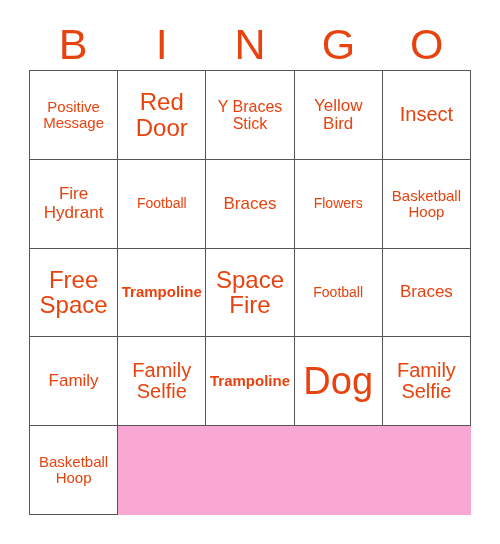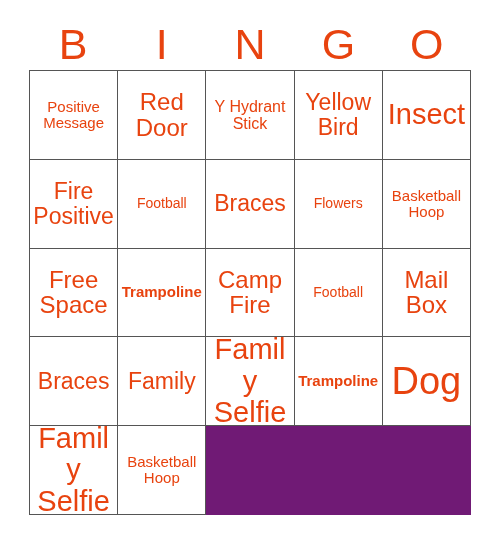--- a/index.html
+++ b/index.html
@@ -52,21 +52,21 @@
     left: 29px;
     top: 70px;
     width: 442px;
     height: 445px;
     box-sizing: border-box;
     border-top: 1px solid #555555;
     border-left: 1px solid #555555;
     display: grid;
     grid-template-columns: repeat(5, 1fr);
     grid-template-rows: repeat(5, 1fr);
-    background: #701a75;
+    background: #f9a8d4;
   }
 
   .cell {
     box-sizing: border-box;
     border-right: 1px solid #555555;
     border-bottom: 1px solid #555555;
     display: flex;
     align-items: center;
     justify-content: center;
     text-align: center;
@@ -82,22 +82,22 @@
     display: block;
     width: 100%;
     word-wrap: break-word;
   }
 
   
   .fs-xs   { font-size: 15px; font-weight: bold; }
   .fs-s    { font-size: 15px; }
   .fs-sm   { font-size: 16px; }
   .fs-m    { font-size: 14px; }
-  .fs-ml   { font-size: 23px; }
-  .fs-l    { font-size: 29px; }
+  .fs-ml   { font-size: 17px; }
+  .fs-l    { font-size: 20px; }
   .fs-xl   { font-size: 24px; }
   .fs-xxl  { font-size: 38px; }
 </style>
 </head>
 <body>
 
 <div class="bingo-card">
 
   <div class="header-row">
     <div class="header-letter">B</div>
@@ -108,57 +108,54 @@
   </div>
 
   <div class="grid" id="bingo-grid">
       <div class="cell">
         <span class="cell-text fs-s">Positive Message</span>
       </div>
       <div class="cell">
         <span class="cell-text fs-xl">Red Door</span>
       </div>
       <div class="cell">
-        <span class="cell-text fs-sm">Y Hydrant Stick</span>
+        <span class="cell-text fs-sm">Y Braces Stick</span>
       </div>
       <div class="cell">
         <span class="cell-text fs-ml">Yellow Bird</span>
       </div>
       <div class="cell">
         <span class="cell-text fs-l">Insect</span>
       </div>
       <div class="cell">
-        <span class="cell-text fs-ml">Fire Positive</span>
+        <span class="cell-text fs-ml">Fire Hydrant</span>
       </div>
       <div class="cell">
         <span class="cell-text fs-m">Football</span>
       </div>
       <div class="cell">
         <span class="cell-text fs-ml">Braces</span>
       </div>
       <div class="cell">
         <span class="cell-text fs-m">Flowers</span>
       </div>
       <div class="cell">
         <span class="cell-text fs-s">Basketball Hoop</span>
       </div>
       <div class="cell">
         <span class="cell-text fs-xl">Free Space</span>
       </div>
       <div class="cell">
         <span class="cell-text fs-xs">Trampoline</span>
       </div>
       <div class="cell">
-        <span class="cell-text fs-xl">Camp Fire</span>
+        <span class="cell-text fs-xl">Space Fire</span>
       </div>
       <div class="cell">
         <span class="cell-text fs-m">Football</span>
-      </div>
-      <div class="cell">
-        <span class="cell-text fs-xl">Mail Box</span>
       </div>
       <div class="cell">
         <span class="cell-text fs-ml">Braces</span>
       </div>
       <div class="cell">
         <span class="cell-text fs-ml">Family</span>
       </div>
       <div class="cell">
         <span class="cell-text fs-l">Family Selfie</span>
       </div>

